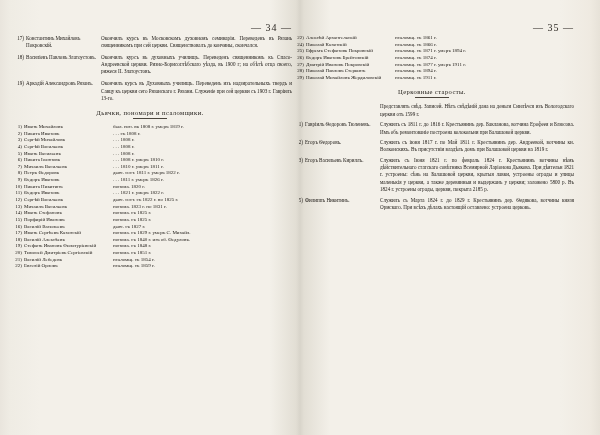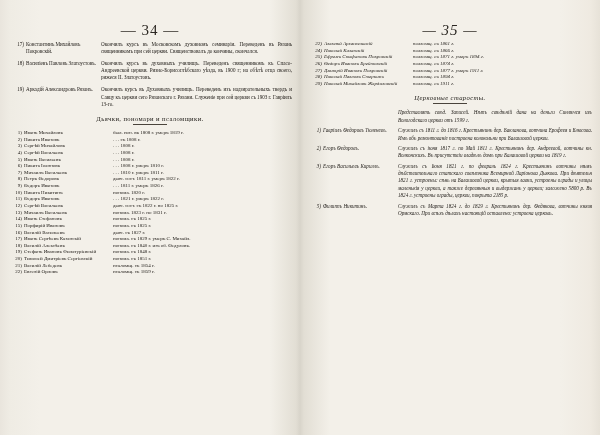--- a/index.html
+++ b/index.html
@@ -25,25 +25,25 @@
   }
   .col {
     position: absolute;
     top: 0;
     width: 284px;
     height: 435px;
     padding: 0;
     box-sizing: border-box;
   }
   .col-left { left: 8px; }
-  .col-right { left: 308px; font-style: italic; }
+  .col-right { left: 290px; }
 
   .folio {
-    text-align: center;
-    font-size: 15px;
+    text-align: right;
+    font-size: 10px;
     letter-spacing: 1px;
     color: #2b2722;
     margin-top: 22px;
     margin-bottom: 2px;
     font-family: "Liberation Serif", serif;
   }
 
   .entry {
     display: flex;
     font-size: 5.1px;

